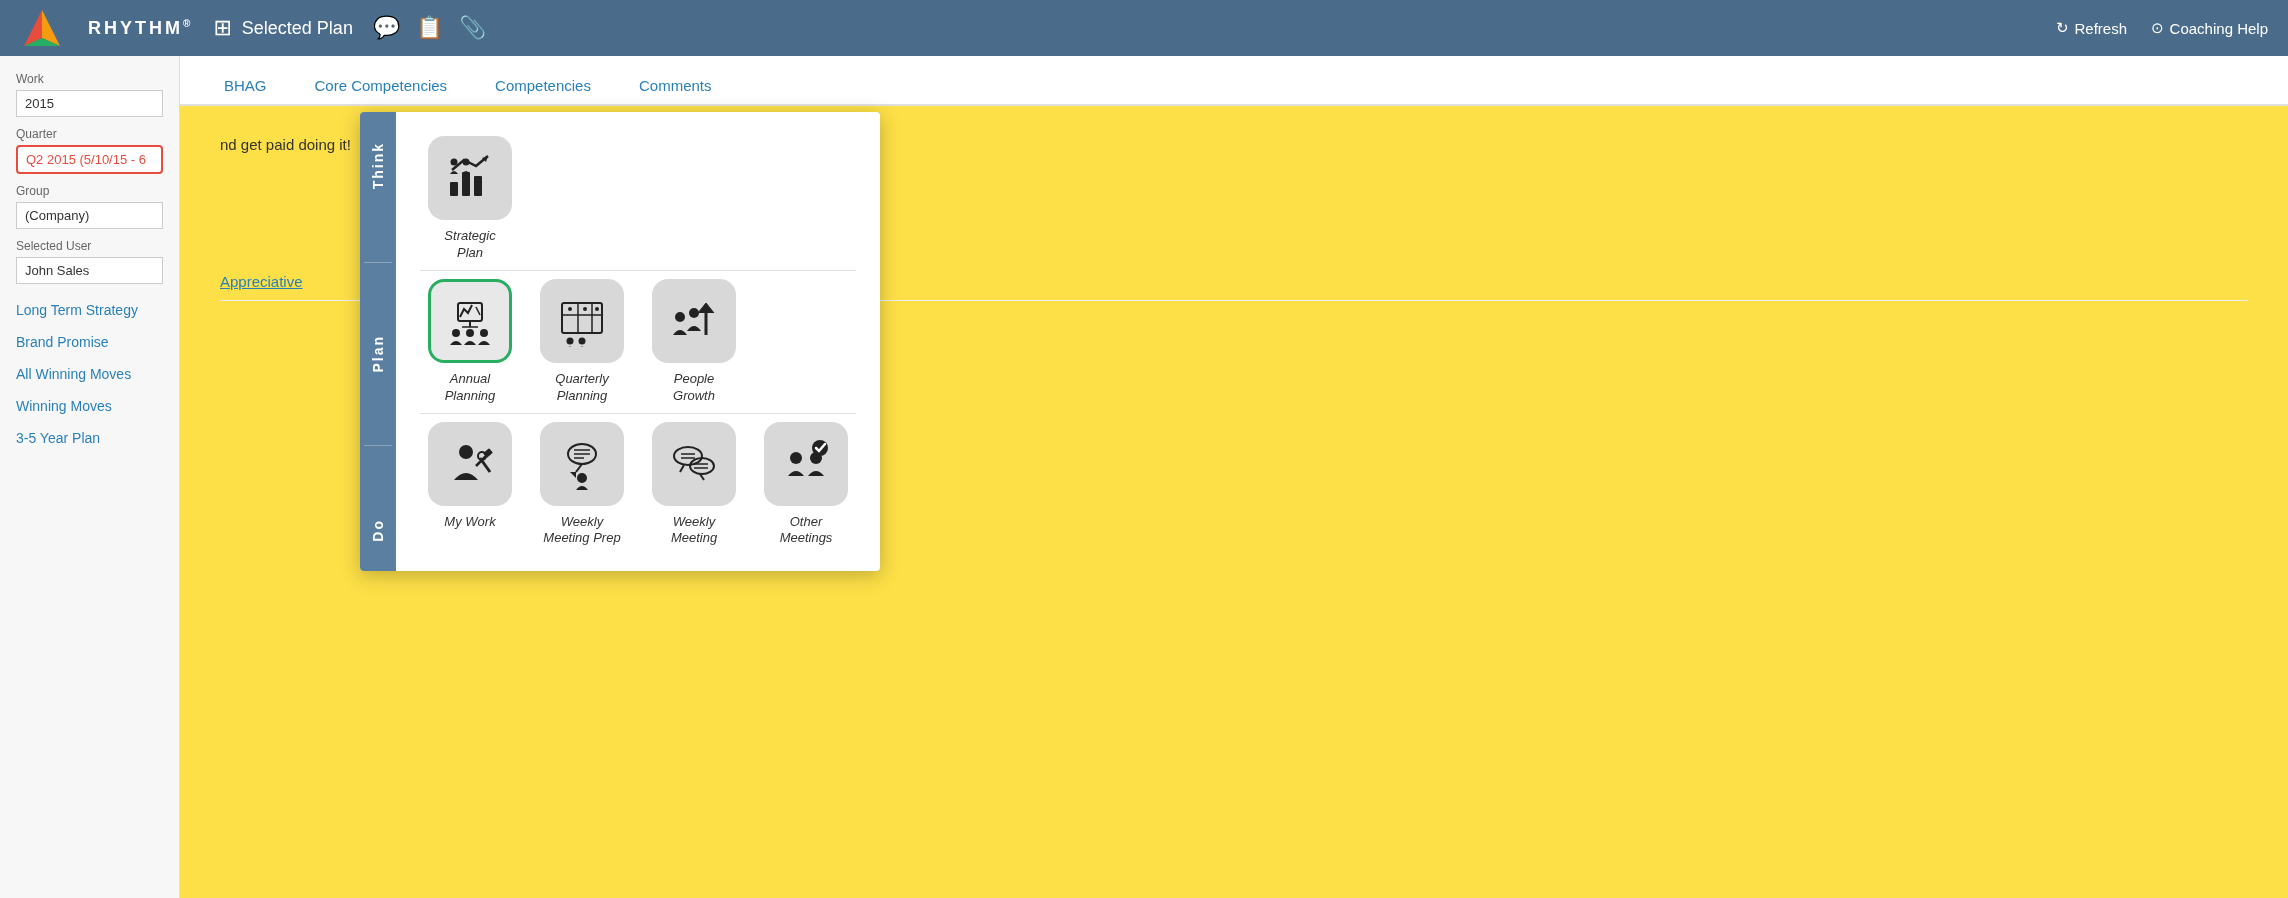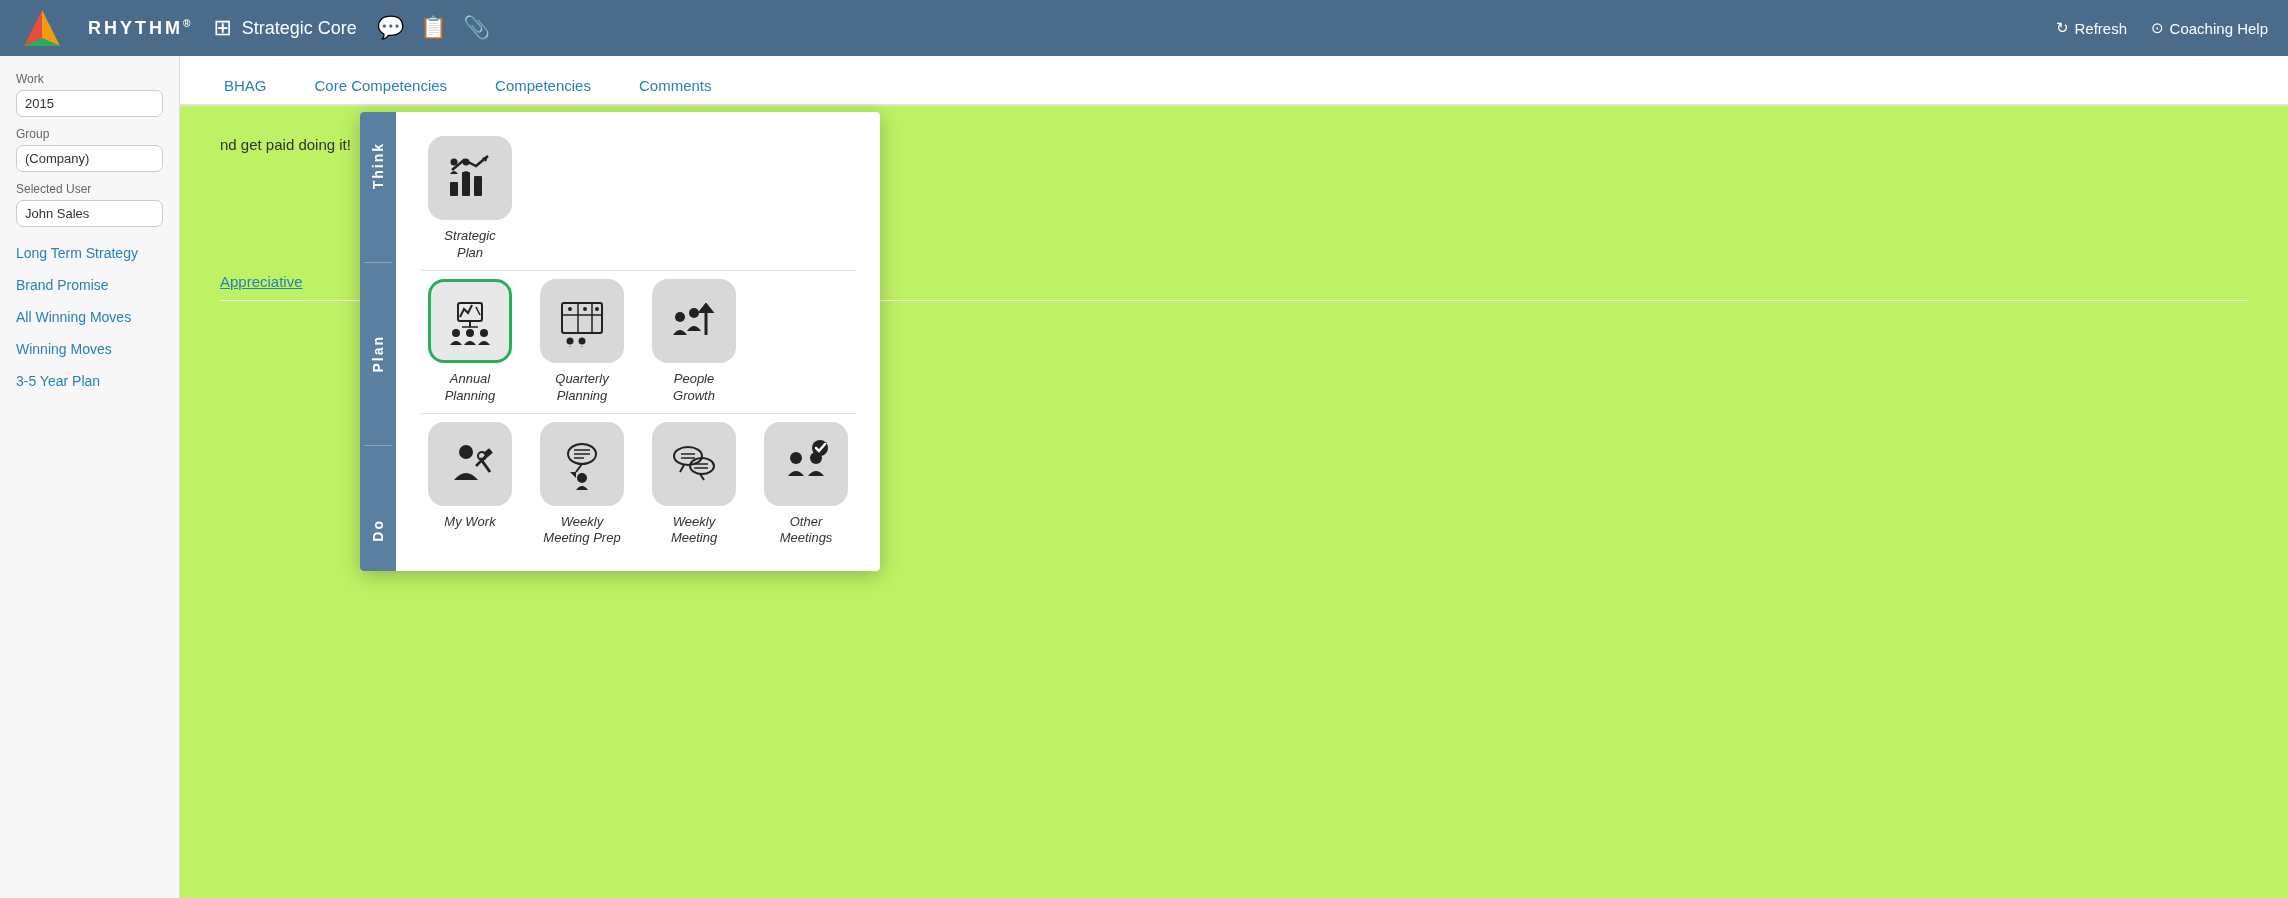--- a/index.html
+++ b/index.html
@@ -88,21 +88,21 @@
       margin-bottom: 10px;
     }
     .sidebar-label {
       font-size: 12px;
       color: #666;
       margin-bottom: 4px;
     }
     .sidebar-input {
       width: 100%;
       border: 1px solid #ccc;
-      border-radius: 7px;
+      border-radius: 0;
       padding: 5px 8px;
       font-size: 13px;
       color: #333;
       background: white;
     }
     .sidebar-select-red {
       width: 100%;
       border: 2px solid #e74c3c;
       border-radius: 4px;
       padding: 5px 8px;
@@ -113,21 +113,21 @@
     .sidebar-nav-item {
       padding: 8px 16px;
       font-size: 14px;
       color: #2980b9;
       cursor: pointer;
     }
 
     
     .content-area {
       flex: 1;
-      background: #bef264;
+      background: #fde047;
       position: relative;
       overflow: hidden;
     }
 
     
     .tabs-bar {
       background: white;
       border-bottom: 2px solid #e0e0e0;
       display: flex;
       padding: 0 20px;
@@ -270,21 +270,21 @@
       <polygon points="22,4 40,40 22,32" fill="#f39c12"></polygon>
       <polygon points="4,40 40,40 22,32" fill="#27ae60"></polygon>
     </svg>
     <span class="logo-text">
       <span>RHYTHM</span><sup style="font-size:10px;">®</sup>
     </span>
   </div>
 
   <span class="nav-grid-icon">⊞</span>
 
-  <span class="nav-title">Strategic Core</span>
+  <span class="nav-title">Selected Plan</span>
 
   <div class="nav-icons">
 
     <span class="nav-icon">💬</span>
 
     <span class="nav-icon">📋</span>
 
     <span class="nav-icon">📎</span>
   </div>
 
@@ -299,20 +299,24 @@
     </div>
   </div>
 </div>
 
 <div class="main-layout">
 
   <div class="sidebar">
     <div class="sidebar-section">
       <div class="sidebar-label">Work</div>
       <input class="sidebar-input" value="2015" readonly="" style="">
+    </div>
+    <div class="sidebar-section">
+      <div class="sidebar-label">Quarter</div>
+      <input class="sidebar-select-red" value="Q2 2015 (5/10/15 - 6" readonly="" style="">
     </div>
     <div class="sidebar-section">
       <div class="sidebar-label">Group</div>
       <input class="sidebar-input" value="(Company)" readonly="" style="">
     </div>
     <div class="sidebar-section">
       <div class="sidebar-label">Selected User</div>
       <input class="sidebar-input" value="John Sales" readonly="" style="">
     </div>
 

